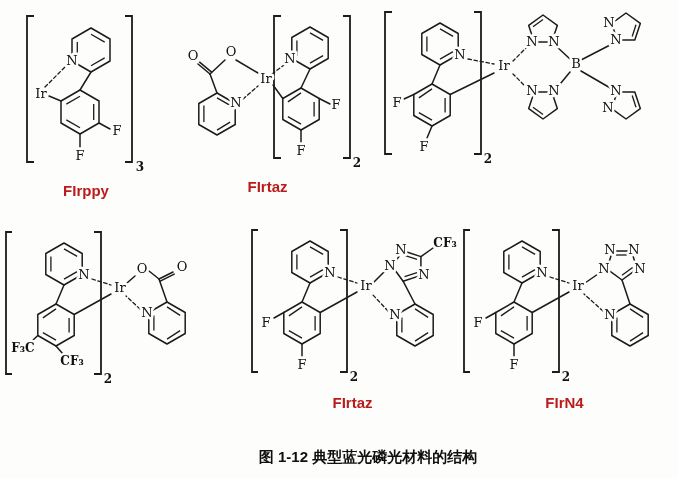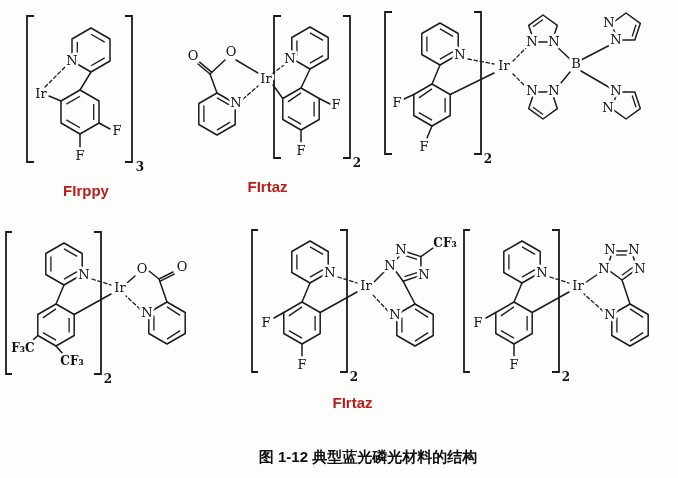--- a/index.html
+++ b/index.html
@@ -298,17 +298,18 @@
       <text class="atom" x="16" y="105">F</text>
       <text class="atom" x="52" y="147">F</text>
       <text class="atom" x="116" y="68">Ir</text>
       <text class="atom" x="142" y="50.5">N</text>
       <text class="atom" x="148" y="32">N</text>
       <text class="atom" x="172" y="32">N</text>
       <text class="atom" x="178" y="50.5">N</text>
       <text class="atom" x="148" y="96.5">N</text>
       <text class="sub" x="104" y="159">2</text>
     </svg>
+    <div class="name">FIrN4</div>
   </div>
 
   <div class="caption">图 1-12 典型蓝光磷光材料的结构</div>
 
 </div>
 
 </body></html>

